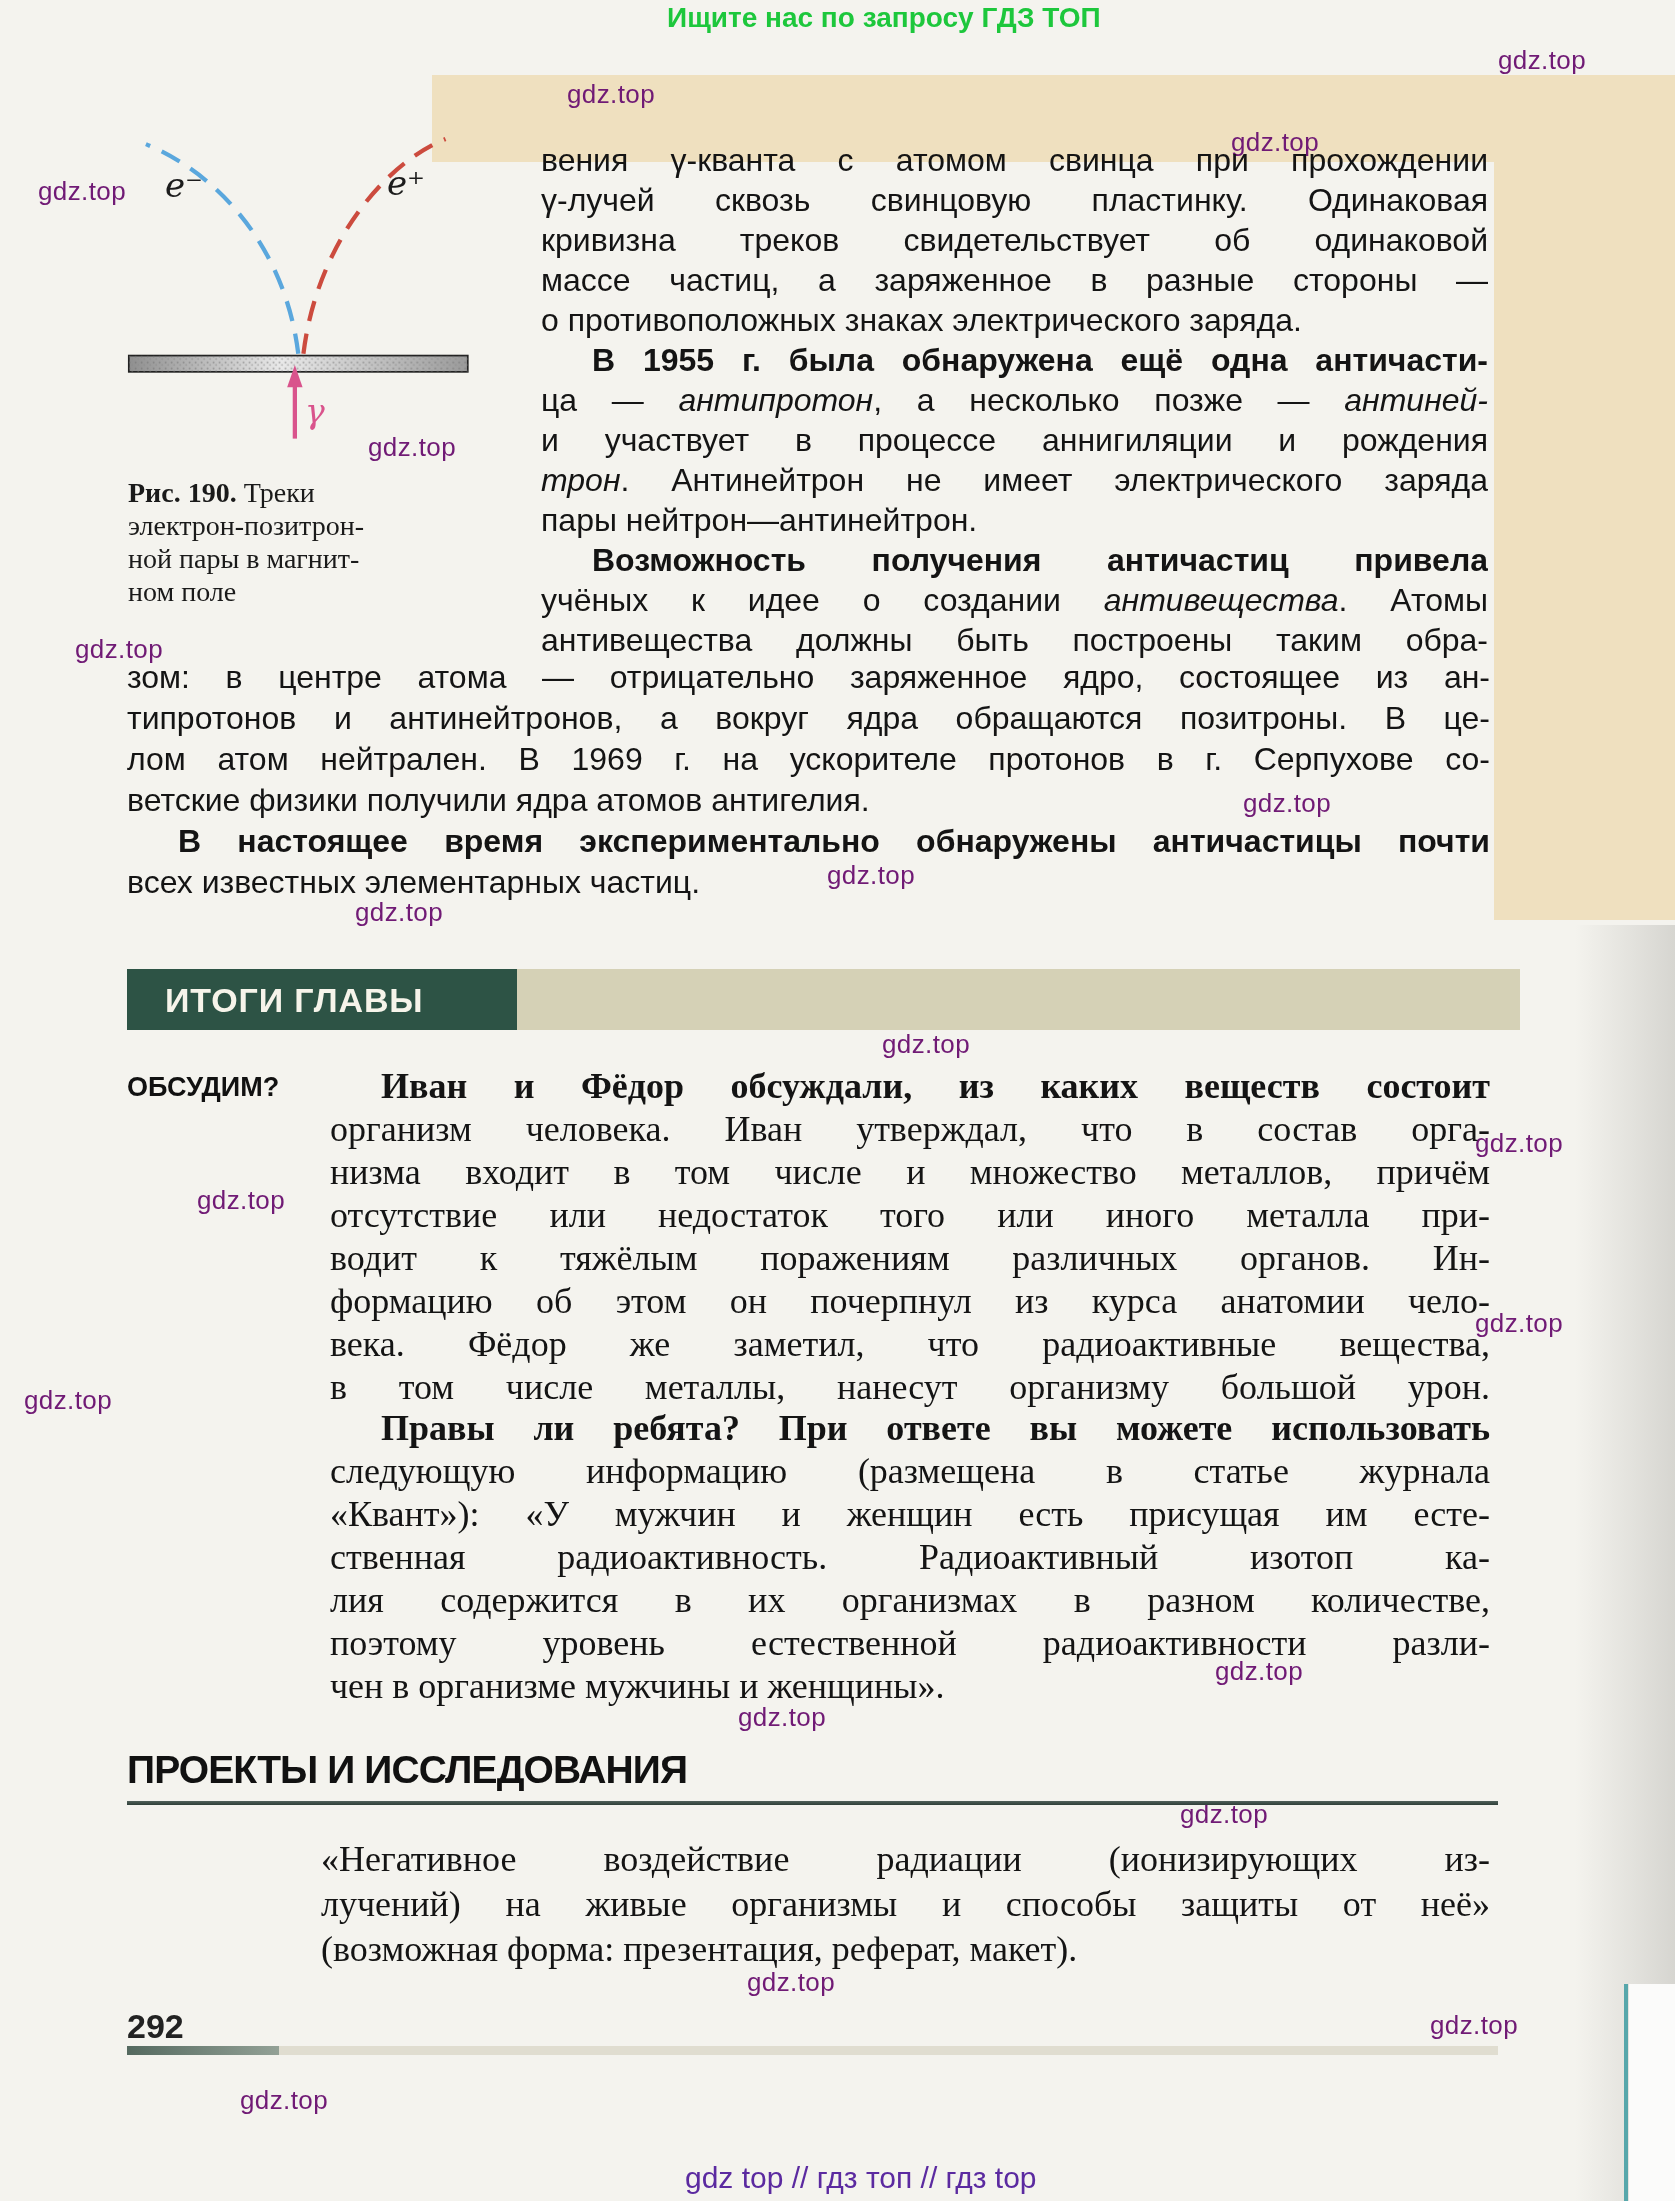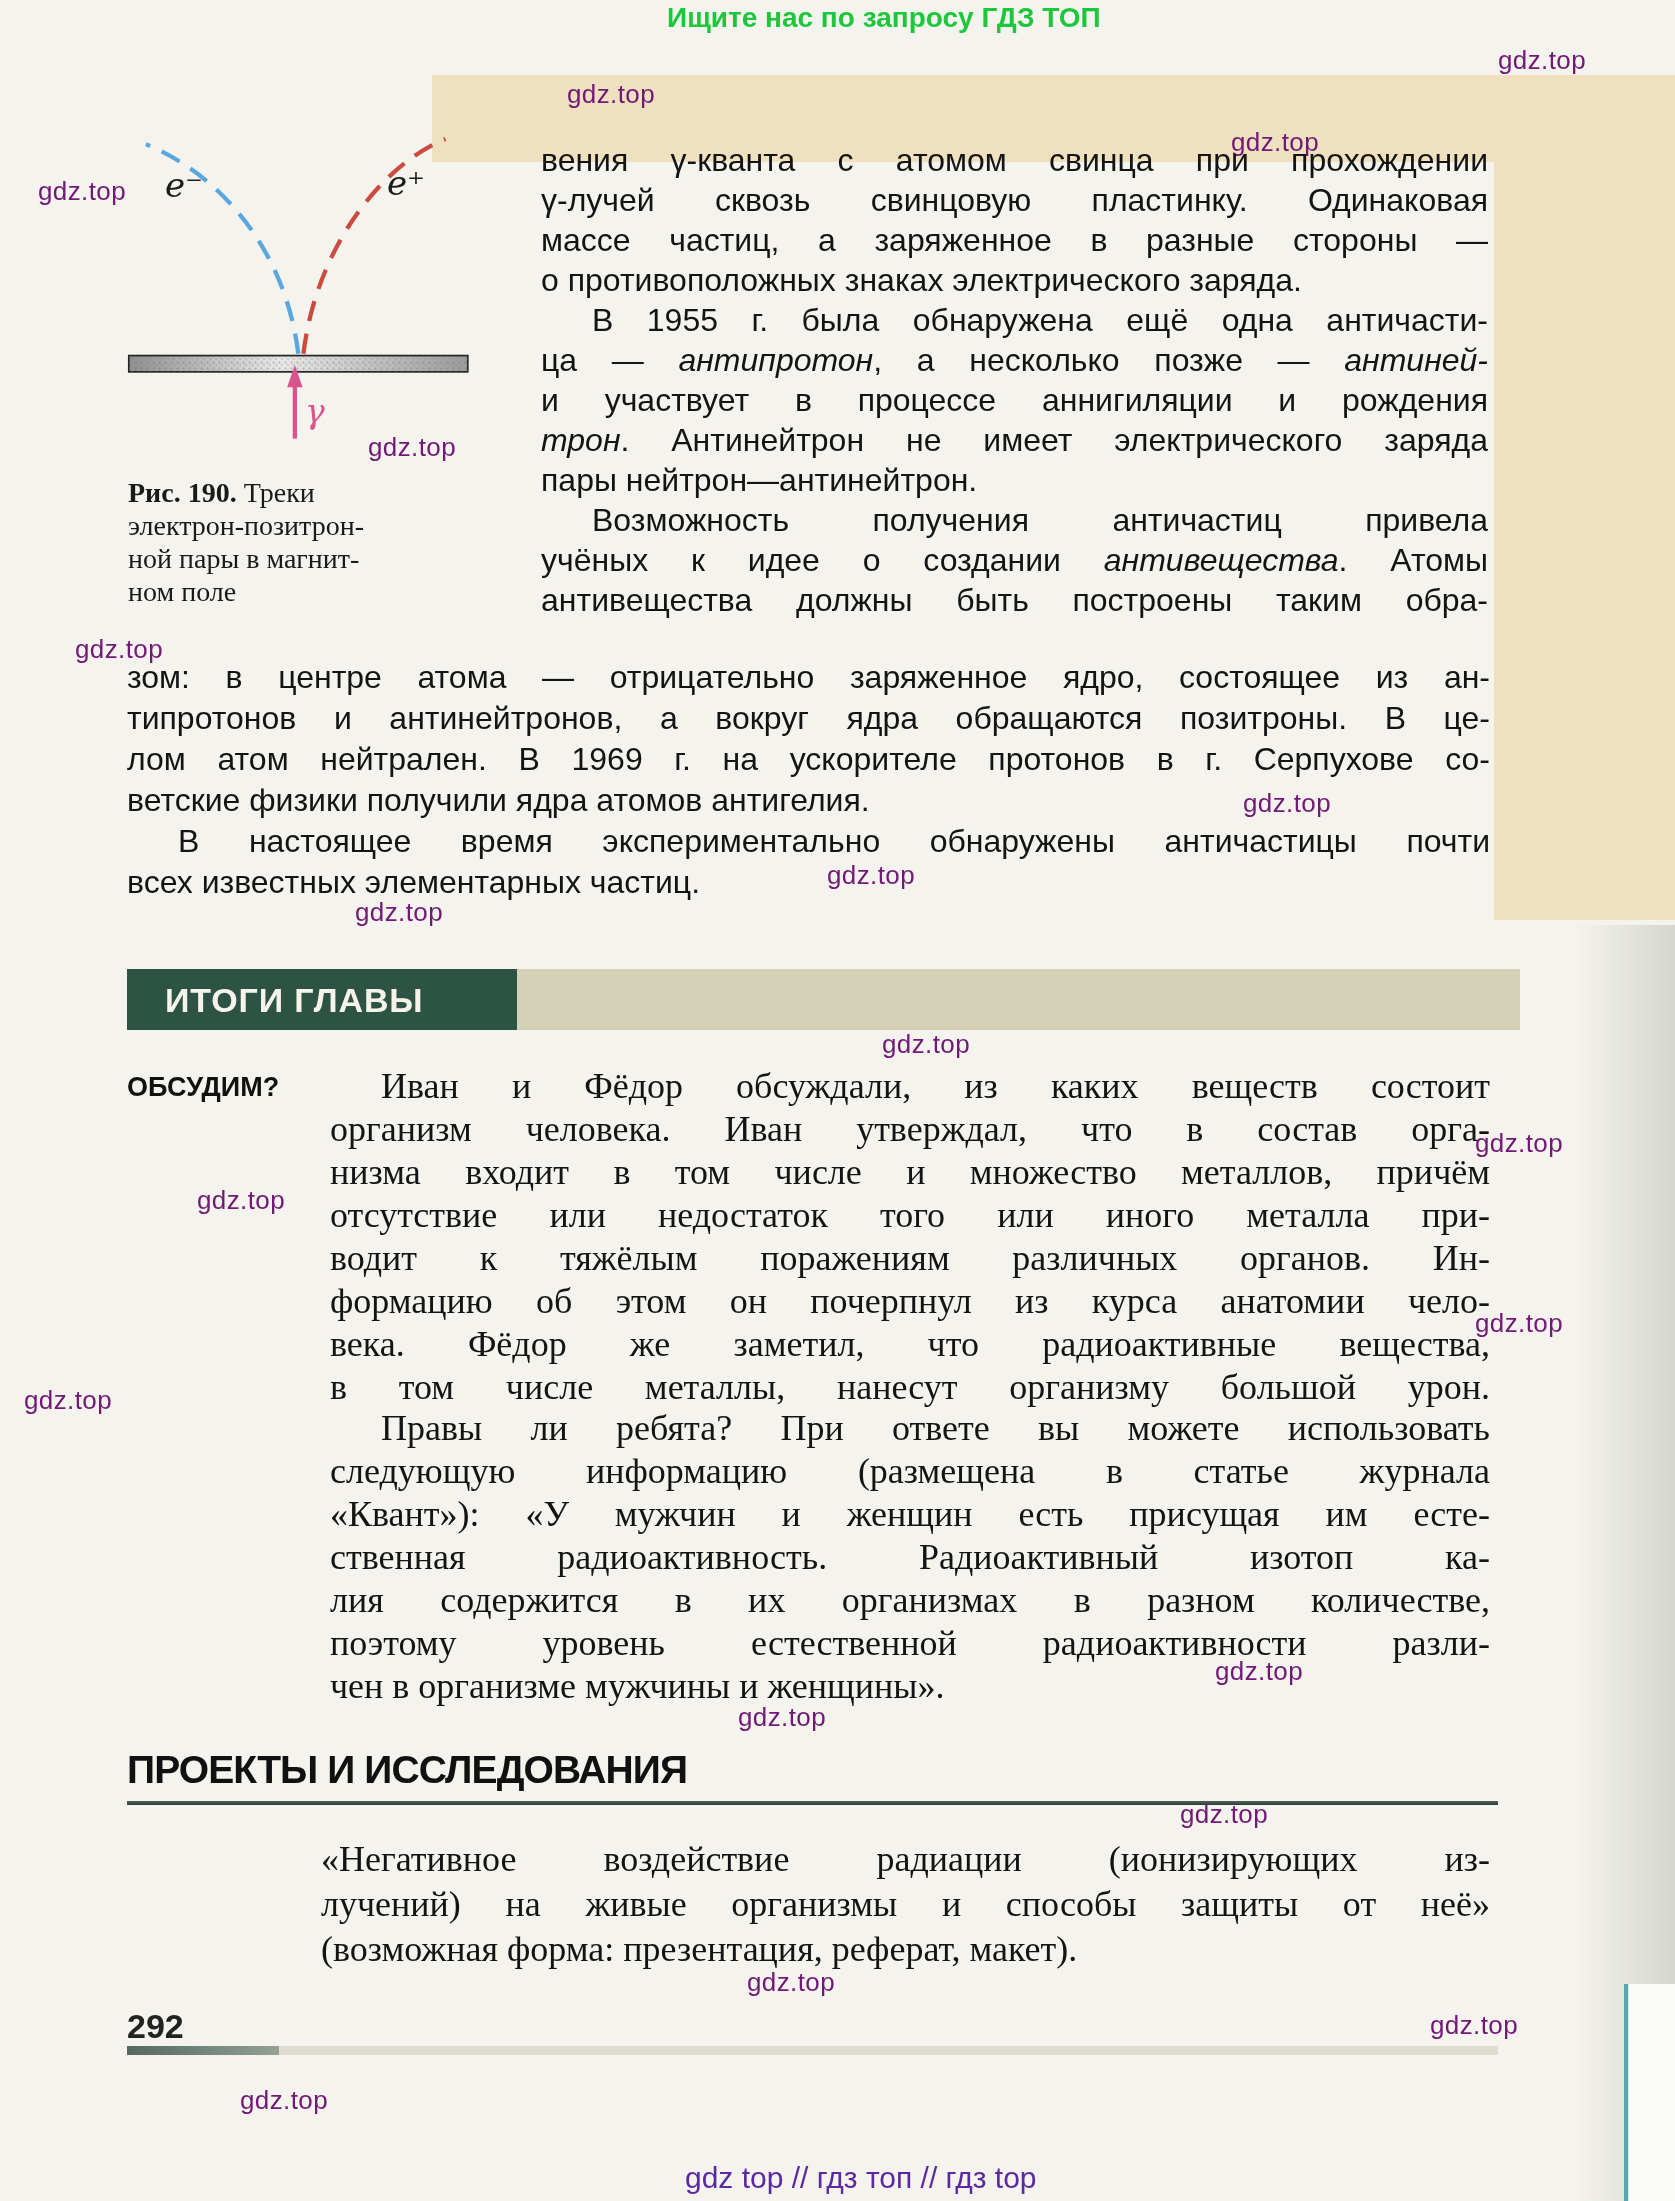--- a/index.html
+++ b/index.html
@@ -18,21 +18,21 @@
   .caption b{font-weight:bold;}
 
   
   .sans-line{height:40px;line-height:40px;font-size:32px;font-family:"Liberation Sans",sans-serif;
              text-align:justify;text-align-last:justify;overflow:hidden;}
   .wide .sans-line{height:41px;line-height:41px;}
   .serif-line{height:43px;line-height:43px;font-size:36px;font-family:"Liberation Serif","DejaVu Serif",serif;
               text-align:justify;text-align-last:justify;overflow:hidden;}
   .proj .serif-line{height:45px;line-height:45px;}
   .last{text-align-last:left !important;}
-  .ind{padding-left:51px;}
+  .ind{padding-left:51px;font-weight:bold;}
   .bi{font-weight:normal;font-style:italic;}
 
   .chapter-dark{position:absolute;left:127px;top:969px;width:390px;height:61px;background:#2d5345;}
   .chapter-title{position:absolute;left:38px;top:12px;font:700 34px "Liberation Sans",sans-serif;color:#f6f4ea;letter-spacing:0.9px;white-space:nowrap;}
   .chapter-beige{position:absolute;left:517px;top:969px;width:1003px;height:61px;background:#d5d1b6;}
 
   .h-label{position:absolute;font-weight:700;font-family:"Liberation Sans",sans-serif;color:#111;white-space:nowrap;}
   .rule{position:absolute;left:127px;top:1801px;width:1371px;height:4.3px;background:linear-gradient(180deg,#50605a,#2f3f38);}
   .pageno{position:absolute;left:127px;top:2007px;font:700 34px "Liberation Sans",sans-serif;color:#222;}
   .footbar-dark{position:absolute;left:127px;top:2046px;width:152px;height:9.4px;background:linear-gradient(90deg,#54695f,#93a196);}
@@ -102,20 +102,21 @@
   <div class="caption">
     <div><b>Рис. 190.</b><span> Треки</span></div>
     <div>электрон-позитрон-</div>
     <div>ной пары в магнит-</div>
     <div>ном поле</div>
   </div>
 
   <div class="abs" style="left:541px;top:140px;width:947px;">
     <div class="sans-line">вения γ-кванта с атомом свинца при прохождении</div>
     <div class="sans-line">γ-лучей сквозь свинцовую пластинку. Одинаковая</div>
+    <div class="sans-line">кривизна треков свидетельствует об одинаковой</div>
     <div class="sans-line">массе частиц, а заряженное в разные стороны —</div>
     <div class="sans-line last">о противоположных знаках электрического заряда.</div>
     <div class="sans-line ind">В 1955 г. была обнаружена ещё одна античасти-</div>
     <div class="sans-line"><span>ца — </span><span class="bi">антипротон</span><span>, а несколько позже — </span><span class="bi">антиней-</span></div>
     <div class="sans-line">и участвует в процессе аннигиляции и рождения</div>
     <div class="sans-line"><span class="bi">трон</span><span>. Антинейтрон не имеет электрического заряда</span></div>
     <div class="sans-line last">пары нейтрон—антинейтрон.</div>
     <div class="sans-line ind">Возможность получения античастиц привела</div>
     <div class="sans-line"><span>учёных к идее о создании </span><span class="bi">антивещества</span><span>. Атомы</span></div>
     <div class="sans-line">антивещества должны быть построены таким обра-</div>

